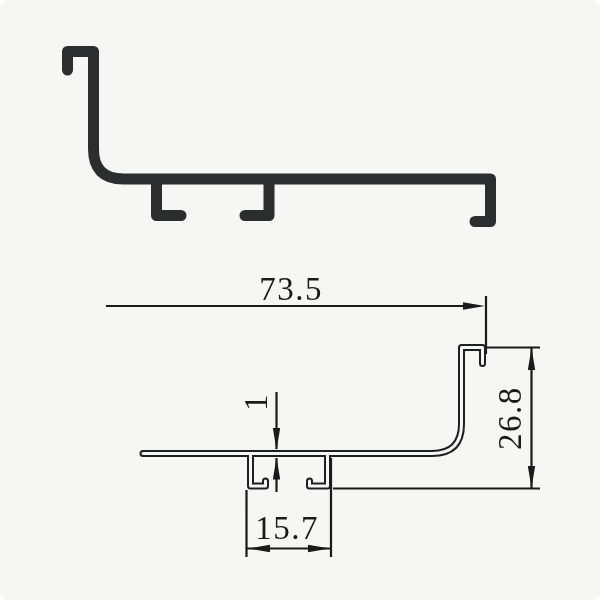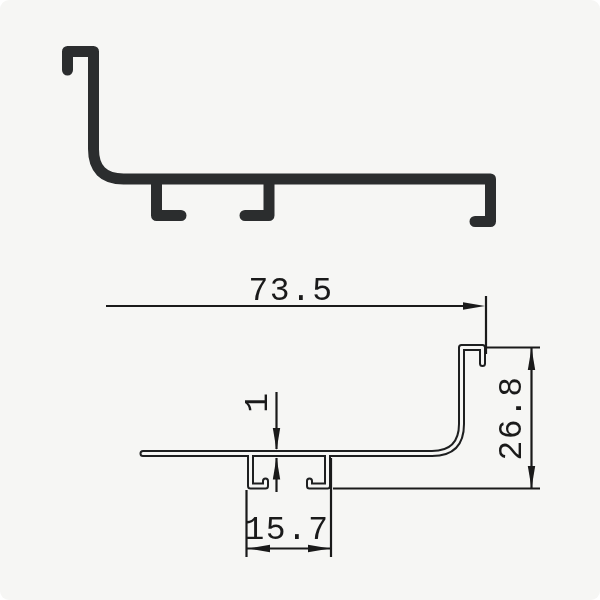--- a/index.html
+++ b/index.html
@@ -5,21 +5,21 @@
   html, body {
     margin: 0;
     padding: 0;
   }
   .canvas {
     position: relative;
     width: 600px;
     height: 600px;
     background: #f6f6f4;
     overflow: hidden;
-    font-family: Liberation Mono, monospace;
+    font-family: Liberation Serif, serif;
     border-radius: 9px;
   }
   svg { display: block; }
   .profile-solid {
     fill: none;
     stroke-width: 11;
     stroke-linecap: round;
     stroke-linejoin: round;
   }
   .outline-dark {

